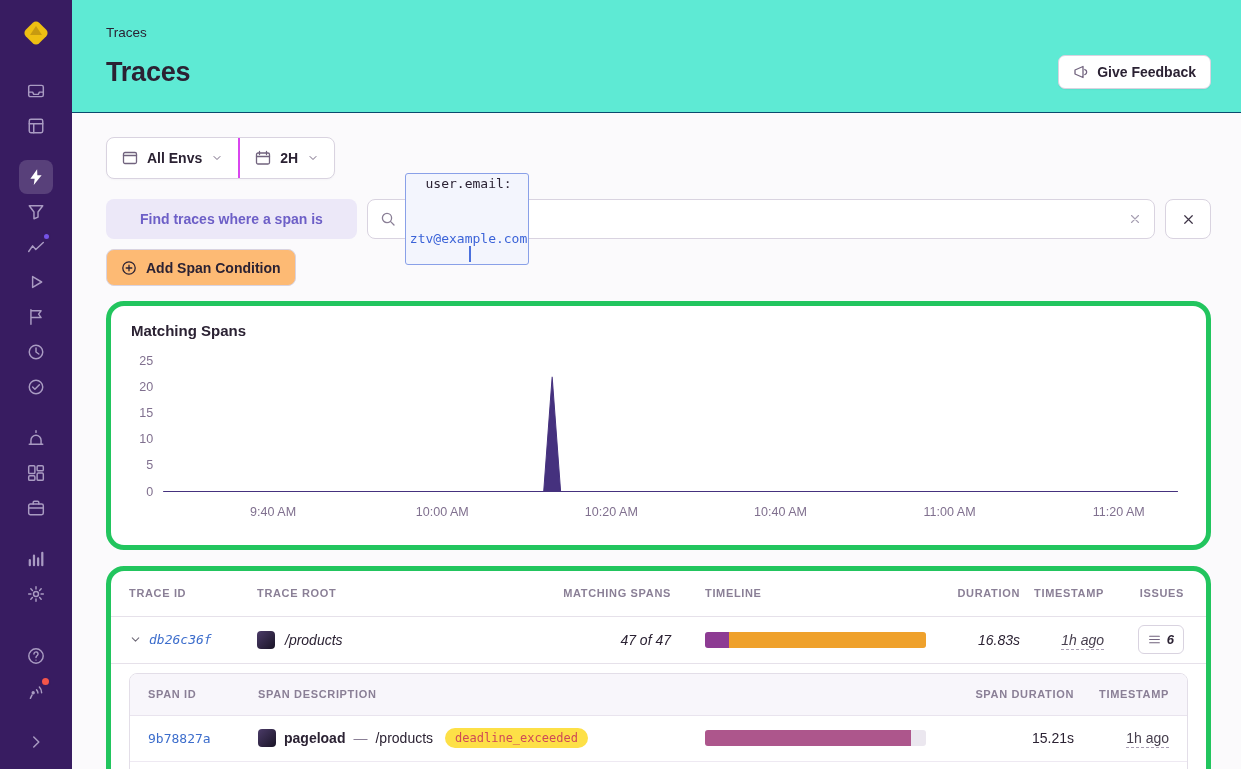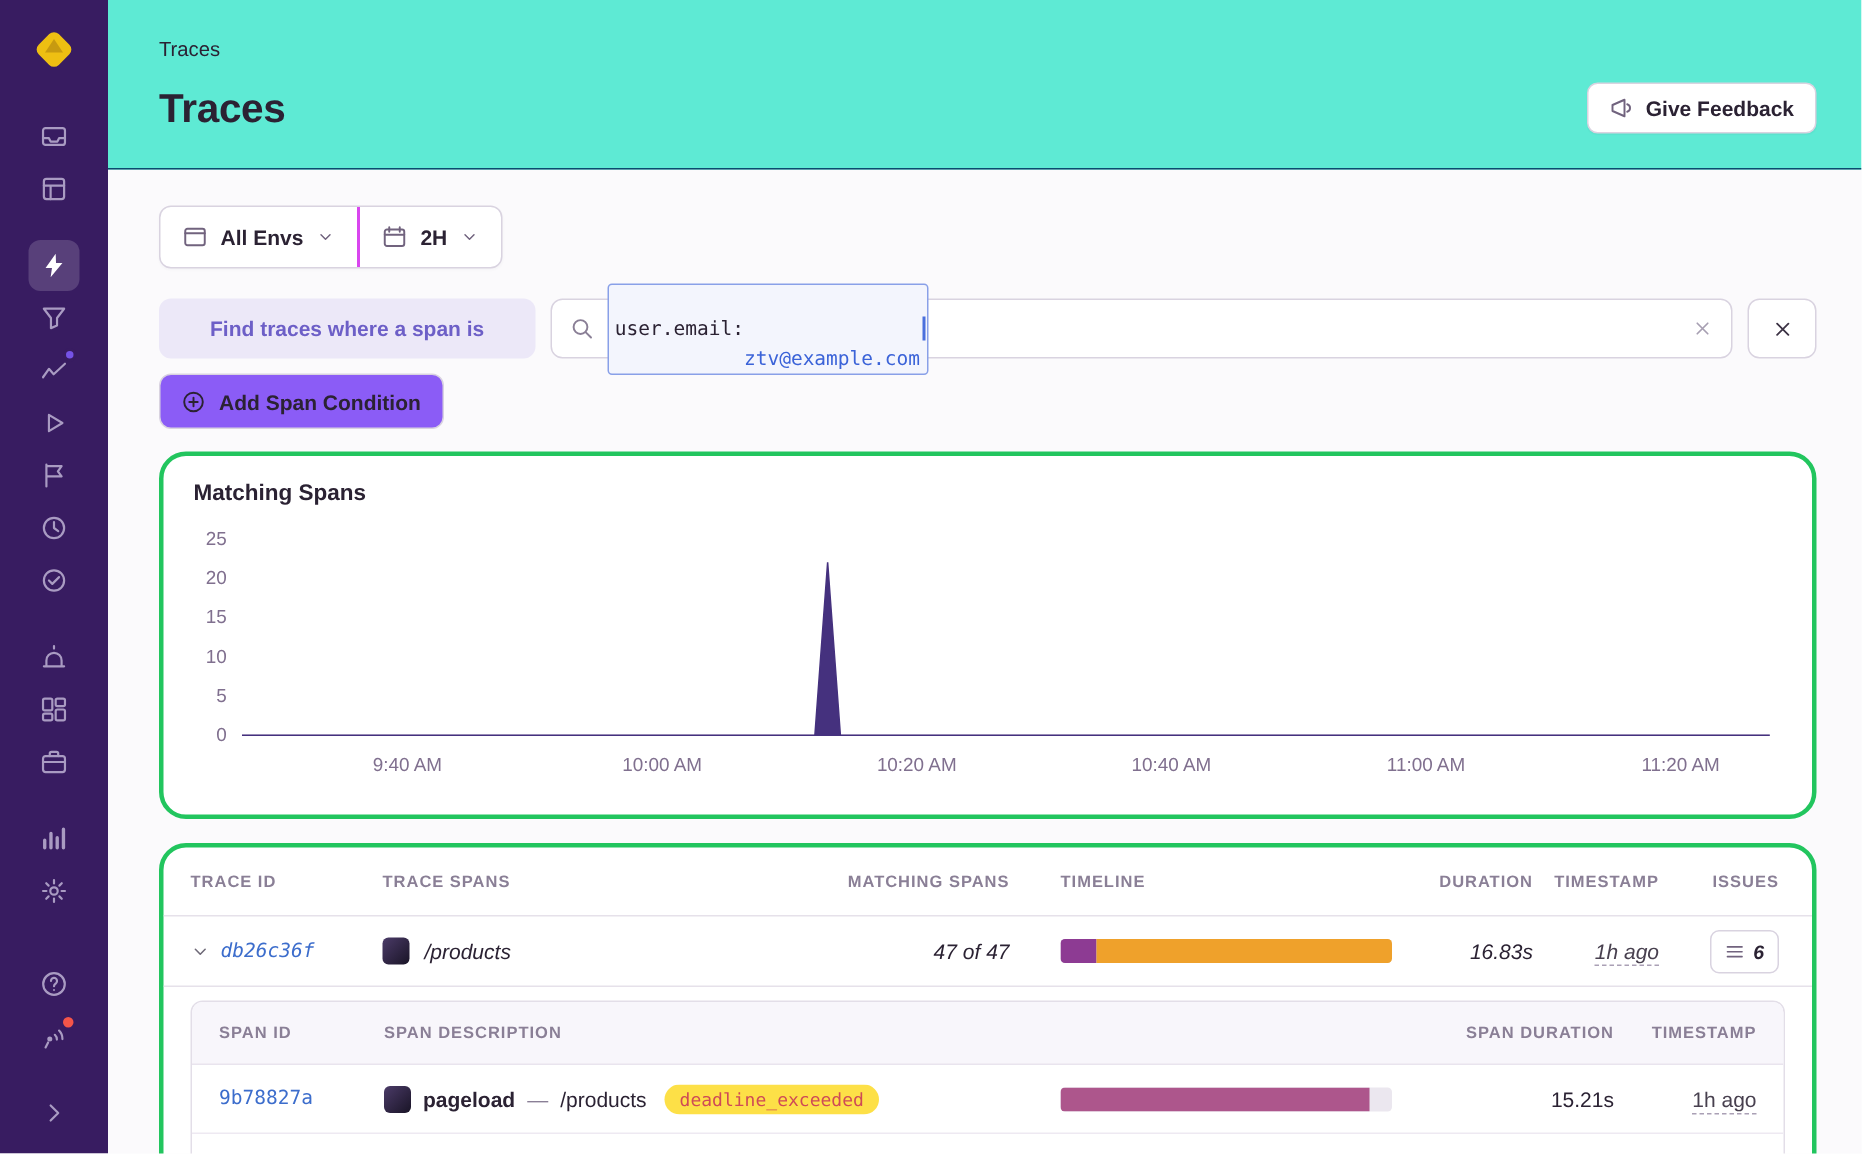--- a/index.html
+++ b/index.html
@@ -68,38 +68,38 @@
     background: #ece8f8; color: #6d5fc7; font-weight: 700; font-size: 14px;
     border-radius: 8px; display: flex; align-items: center; padding: 0 34px; white-space: nowrap;
   }
   .search-box {
     flex: 1; background: #fff; border: 1px solid #d9d3e0; border-radius: 8px;
     display: flex; align-items: center; padding: 0 12px; gap: 9px; min-width: 0;
   }
   .token {
     display: inline-flex; align-items: center;
     font-family: "DejaVu Sans Mono", monospace; font-size: 13px;
-    background: #f3f5fd; border: 1px solid #89a0e8; border-radius: 3px; padding: 2px 1px 2px 4px;
+    background: #f3f5fd; border: 1px solid #89a0e8; border-radius: 3px; padding: 2px 1px 2px 4px; flex-direction: column;
   }
   .token-key { color: #2b2233; }
   .token-value { color: #3b63d8; margin-top: 40px; }
   .caret { width: 2px; height: 16px; background: #4b70dd; margin-left: 2px; }
   .clear-x { margin-left: auto; color: #a79fb2; display: grid; place-items: center; }
   .close-btn {
     width: 46px; background: #fff; border: 1px solid #d9d3e0; border-radius: 8px;
     display: grid; place-items: center; color: #3e3446;
   }
   .add-btn {
     margin-top: 10px; display: inline-flex; align-items: center; gap: 9px;
     height: 37px; padding: 0 14px;
-    background: #8b5cf6; border: 1px solid #d9d3e0; border-radius: 8px;
+    background: #fdba74; border: 1px solid #d9d3e0; border-radius: 8px;
     font-weight: 700; font-size: 14px;
   }
 
-  .panel { background: #fff; border: 3px solid #22c55e; border-radius: 18px; }
+  .panel { background: #fff; border: 5px solid #22c55e; border-radius: 18px; }
   .chart-panel { margin-top: 15px; padding: 16px 14px 8px; }
   .chart-title { font-size: 15px; font-weight: 700; margin: 0 0 2px 6px; }
   svg.chart { width: 100%; height: auto; display: block; }
   .tick { fill: #80708f; font-size: 12.5px; font-family: "Liberation Sans", sans-serif; }
 
   
   .table-panel { margin-top: 16px; overflow: hidden; }
   .t-grid {
     display: grid;
     grid-template-columns: 128px minmax(0,1fr) 115px 255px 94px 84px 80px;
@@ -351,21 +351,21 @@
           <text class="tick" x="821.525" y="174" text-anchor="middle">11:00 AM</text>
           <text class="tick" x="990.025" y="174" text-anchor="middle">11:20 AM</text>
           <path d="M38 150 L38 150 L417.125 150 L425.55 35.599999999999994 L433.975 150 L1049 150 L1049 150 Z" fill="#45317e" stroke="#45317e" stroke-width="1"></path>
         </svg>
     </section>
 
     
     <section class="panel table-panel">
       <div class="t-grid t-head">
         <div>TRACE ID</div>
-        <div>TRACE SPANS</div>
+        <div>TRACE ROOT</div>
         <div class="right">MATCHING SPANS</div>
         <div class="c-timeline">TIMELINE</div>
         <div class="right">DURATION</div>
         <div class="right">TIMESTAMP</div>
         <div class="right">ISSUES</div>
       </div>
 
       <div class="t-grid t-row">
         <div class="cell-flex">
           <svg class="icon16" style="width:13px;height:13px;color:#6f6a78" viewBox="0 0 16 16">

